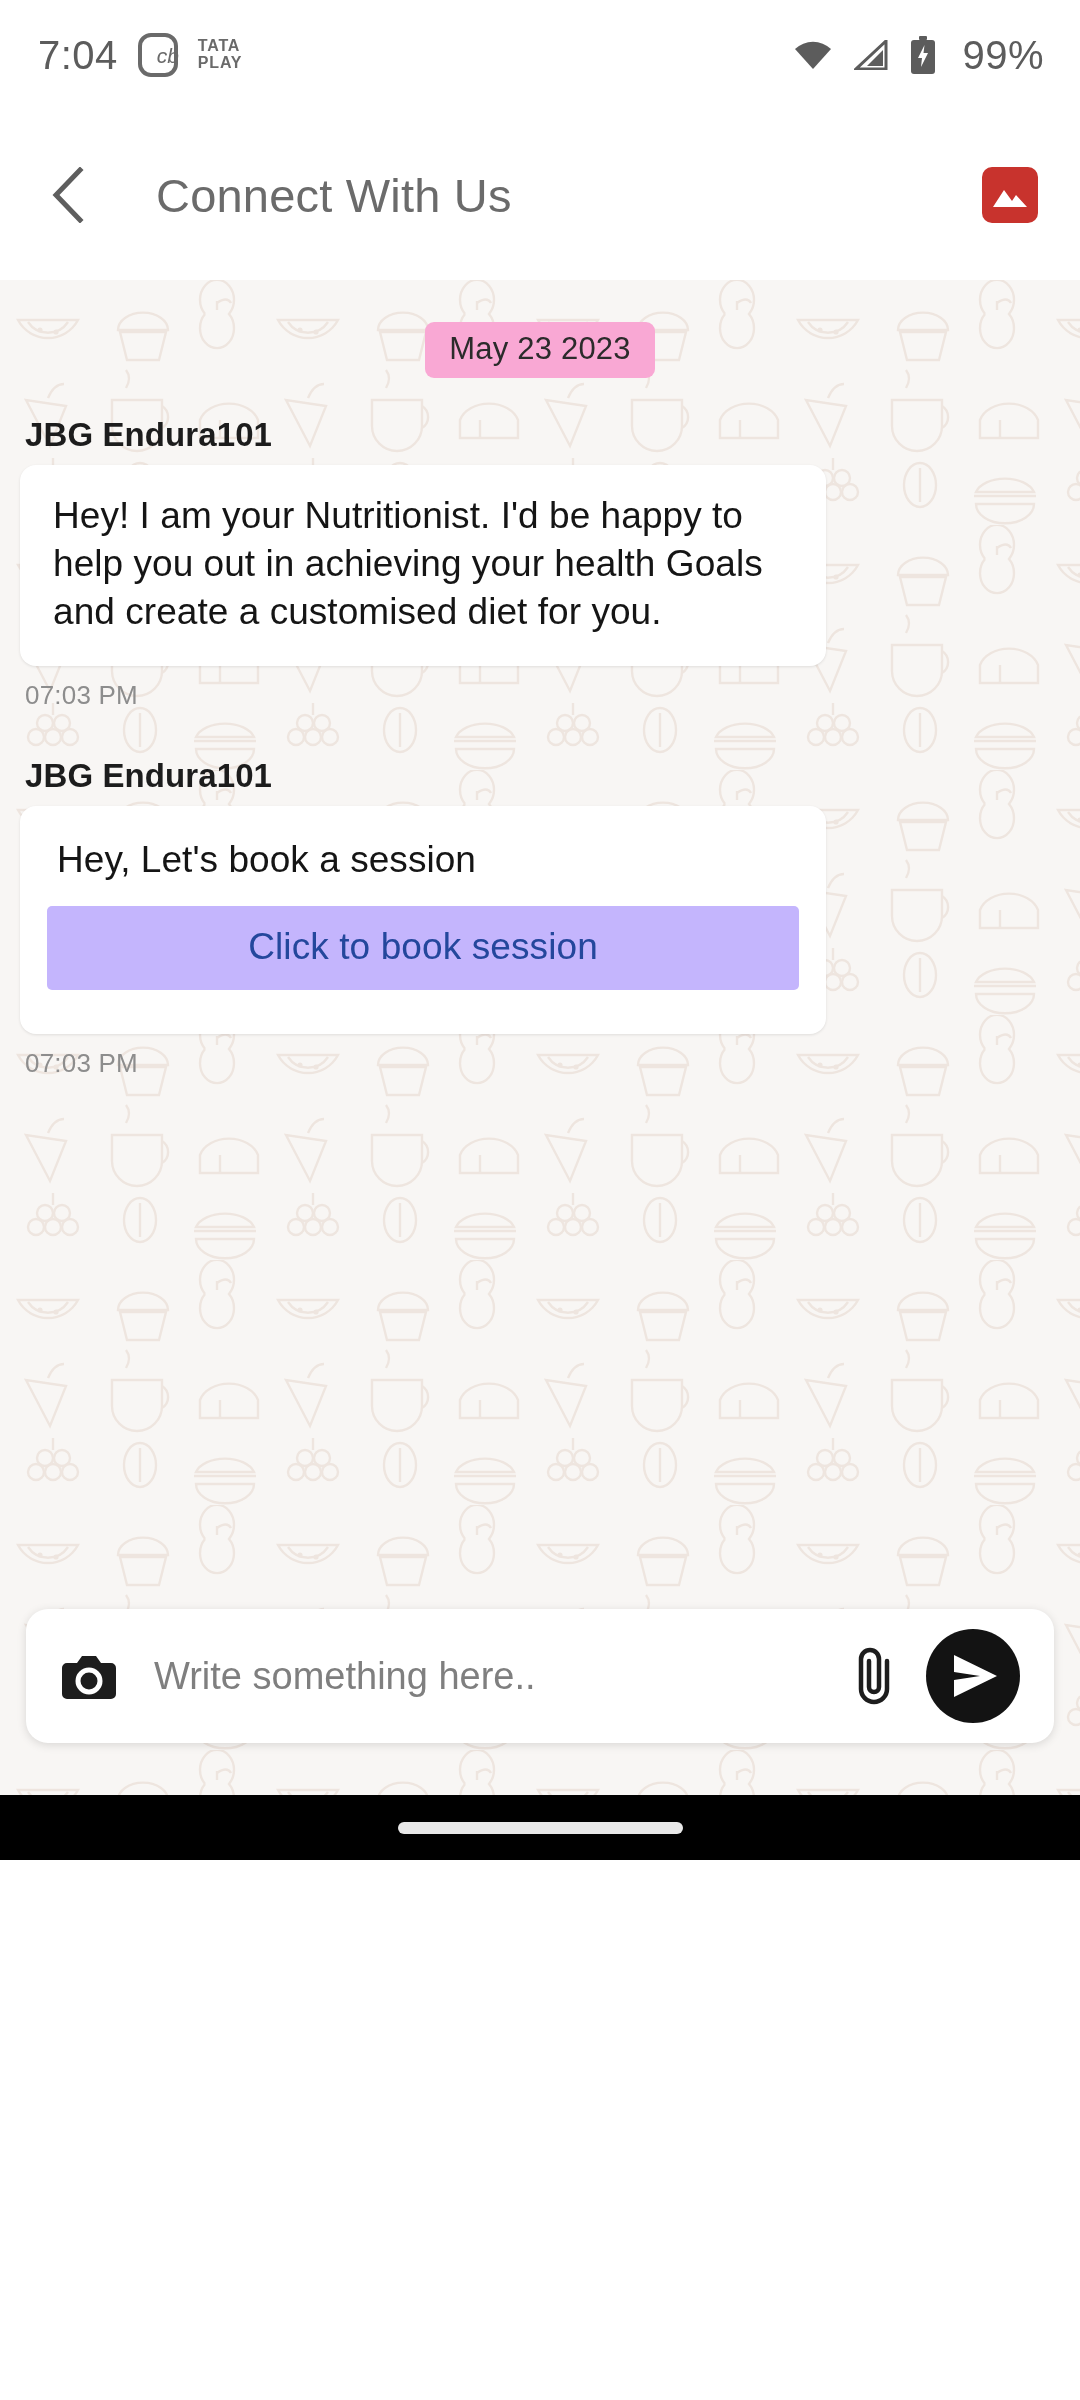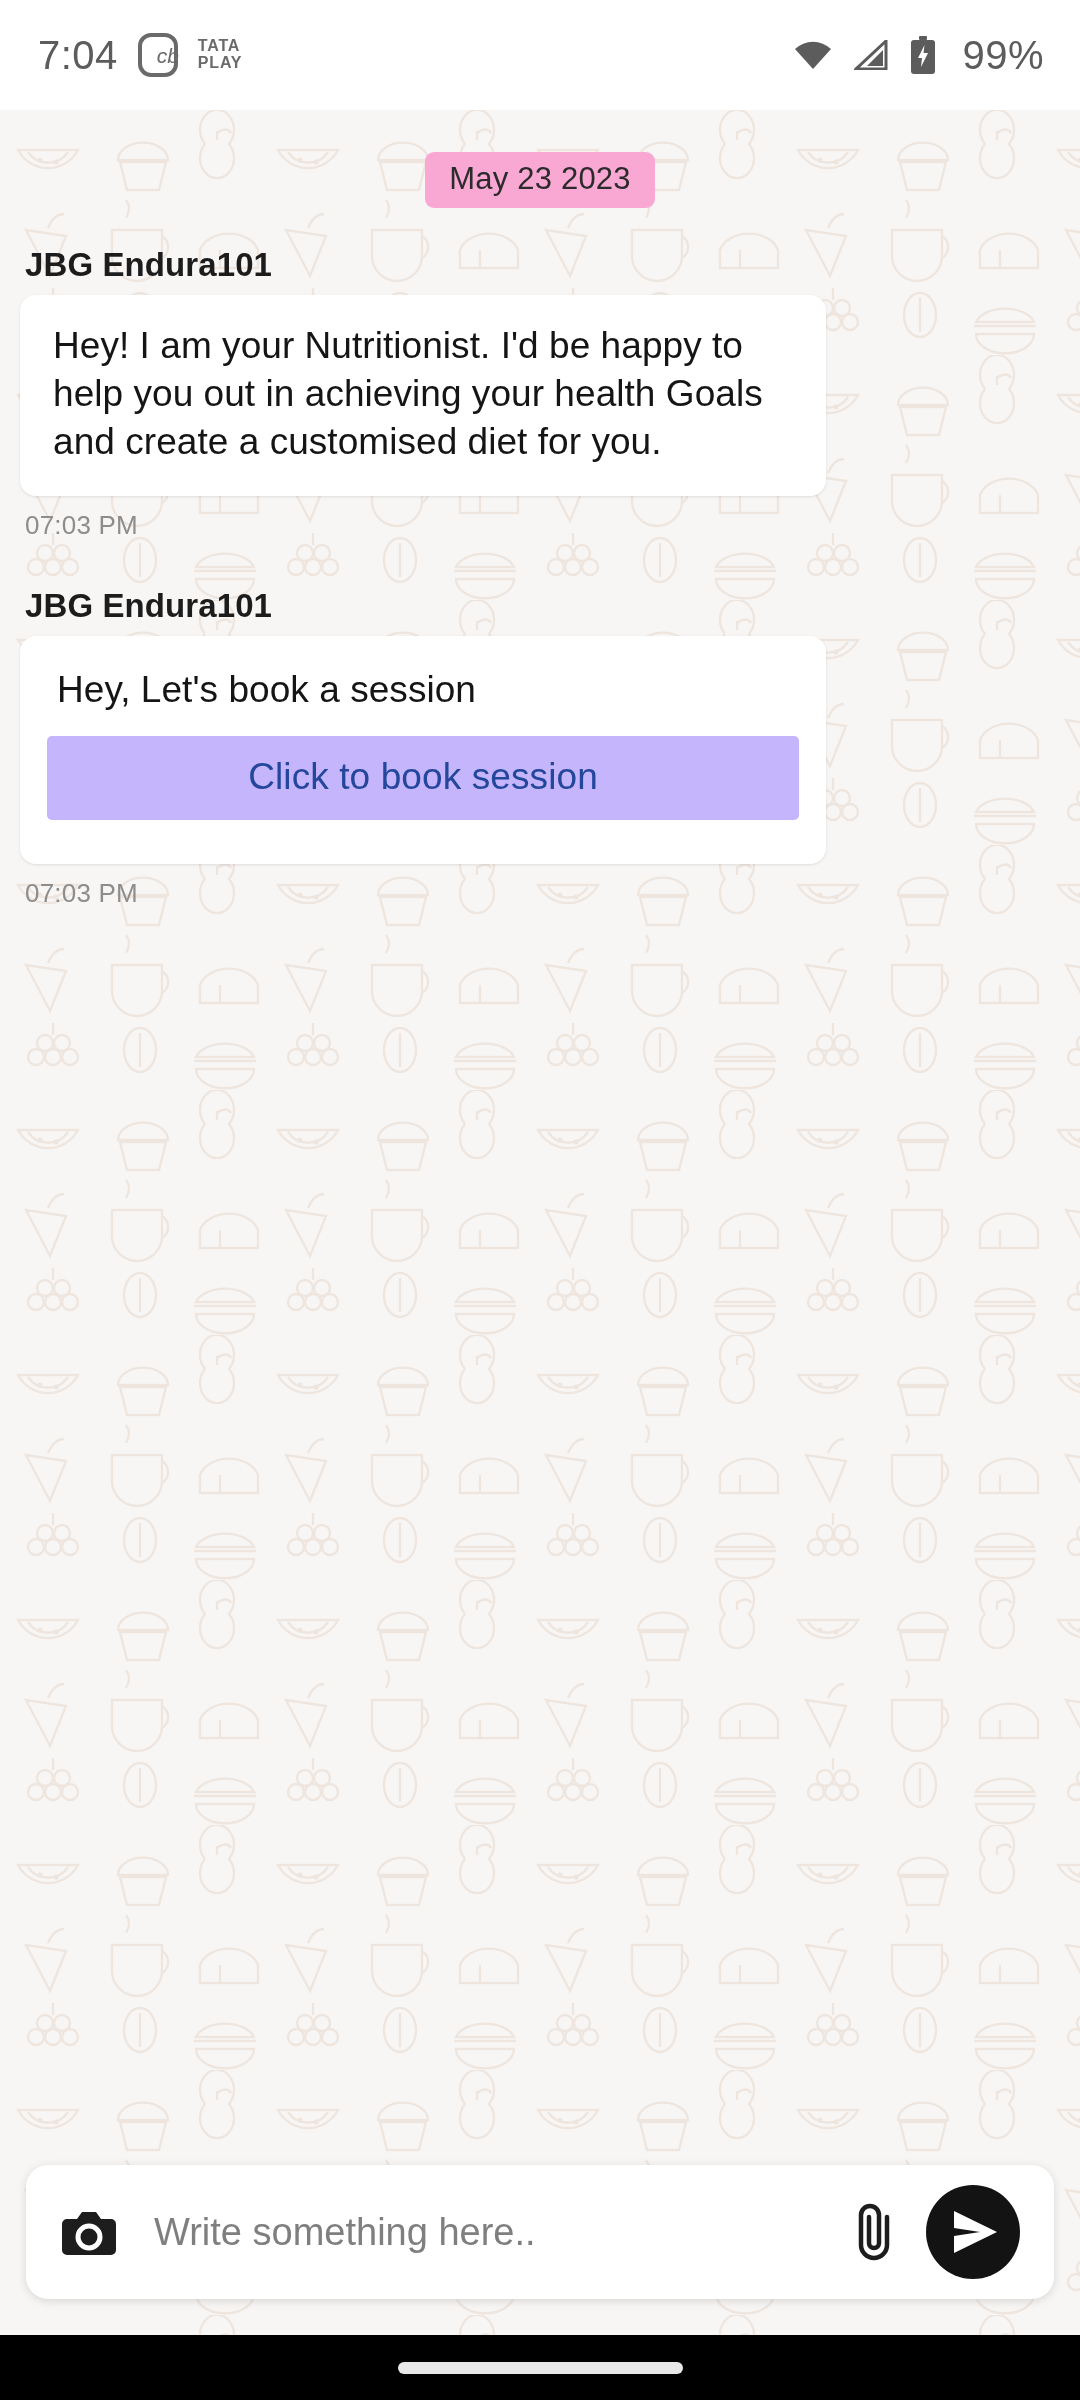--- a/index.html
+++ b/index.html
@@ -8,21 +8,21 @@
     width: 1080px;
     height: 2400px;
     background: #ffffff;
     font-family: "Liberation Sans", sans-serif;
     overflow: hidden;
   }
 
   #screen {
     position: relative;
     width: 1080px;
-    height: 2400px;
+    height: 1860px;
     background: #ffffff;
     display: flex;
     flex-direction: column;
   }
 
   
   .status-bar {
     height: 110px;
     flex: 0 0 110px;
     background: #ffffff;
@@ -199,21 +199,21 @@
     color: #24479c;
     letter-spacing: 0.1px;
   }
 
   .msg-gap { height: 46px; }
 
   
   .input-dock {
     position: absolute;
     left: 0; right: 0;
-    bottom: 0;
+    bottom: 16px;
     z-index: 6;
     padding: 0 26px 36px 26px;
   }
   .input-bar {
     background: #ffffff;
     border-radius: 22px;
     height: 134px;
     display: flex;
     align-items: center;
     padding: 0 34px 0 32px;
@@ -312,20 +312,38 @@
         <svg class="icon-battery" viewBox="0 0 26 38" xmlns="http://www.w3.org/2000/svg">
           <rect x="9" y="0" width="8" height="4" rx="1" fill="#5c5c5c"></rect>
           <rect x="1" y="4" width="24" height="34" rx="3" fill="#5c5c5c"></rect>
           <path d="M14.5 9 L8 22 L12 22 L11 31 L18 17 L13.5 17 Z" fill="#ffffff"></path>
         </svg>
       </span>
       <span class="battery-pct">99%</span>
     </div>
   </div>
 
+  <div class="app-bar">
+    <div class="back-btn">
+      <span>
+        <svg viewBox="0 0 46 56" xmlns="http://www.w3.org/2000/svg">
+          <path d="M34 3 L10 28 L34 53" fill="none" stroke="#5e5e5e" stroke-width="5" stroke-linecap="square" stroke-linejoin="miter"></path>
+        </svg>
+      </span>
+    </div>
+    <div class="app-title">Connect With Us</div>
+    <div class="app-bar-spacer"></div>
+    <div class="brand-icon">
+      <span>
+        <svg viewBox="0 0 38 30" xmlns="http://www.w3.org/2000/svg">
+          <path d="M2 27 L13 10 L21 21 L25 15 L36 27 Z" fill="#ffffff"></path>
+        </svg>
+      </span>
+    </div>
+  </div>
 
   <div class="chat-area">
 
     <div class="wallpaper">
       <svg width="100%" height="100%" xmlns="http://www.w3.org/2000/svg" preserveAspectRatio="none">
         <defs>
           <pattern id="food" x="0" y="0" width="260" height="245" patternUnits="userSpaceOnUse">
             <g fill="none" stroke="#e3d3c8" stroke-width="2.4" opacity="0.95">
 
               <path d="M18 40 a34 34 0 0 0 60 0 z"></path>

